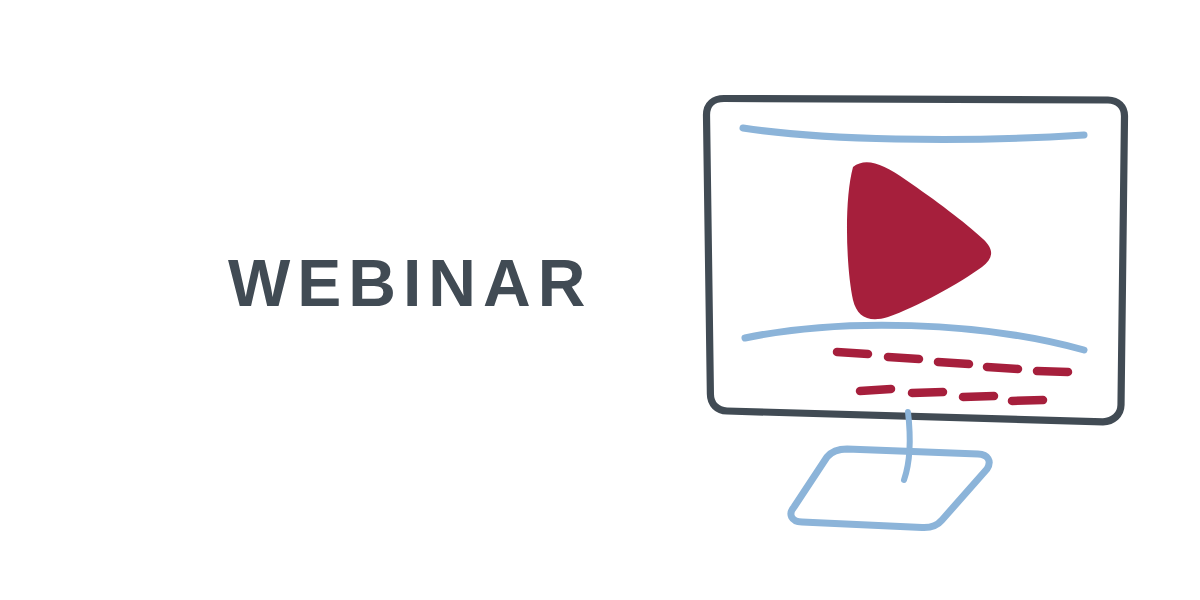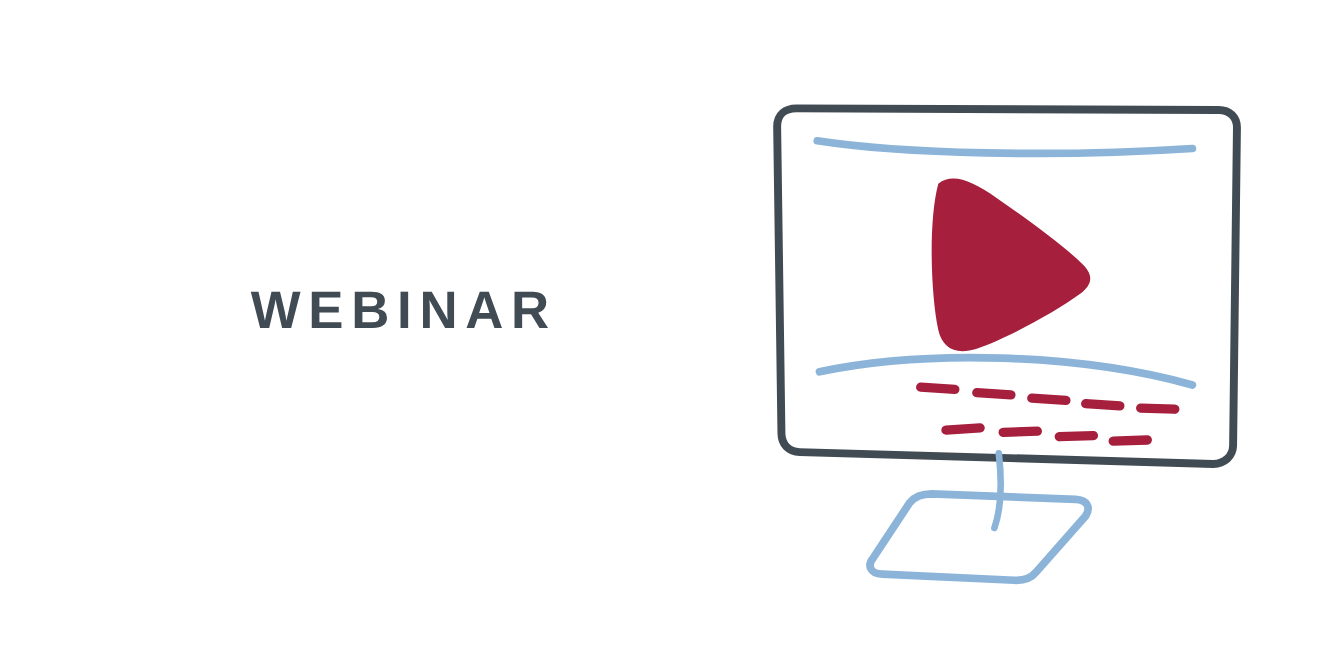--- a/index.html
+++ b/index.html
@@ -21,21 +21,21 @@
     background: #ffffff;
   }
   #headline {
     position: absolute;
     left: 228px;
     top: 243px;
     width: 420px;
     height: 80px;
     margin: 0;
     font-family: "Liberation Sans", sans-serif;
-    font-size: 48px;
+    font-size: 66px;
     font-weight: 700;
     letter-spacing: 7px;
     line-height: 80px;
     color: #414b54;
     white-space: nowrap;
     -webkit-font-smoothing: antialiased;
   }
   #artwork {
     position: absolute;
     left: 660px;

